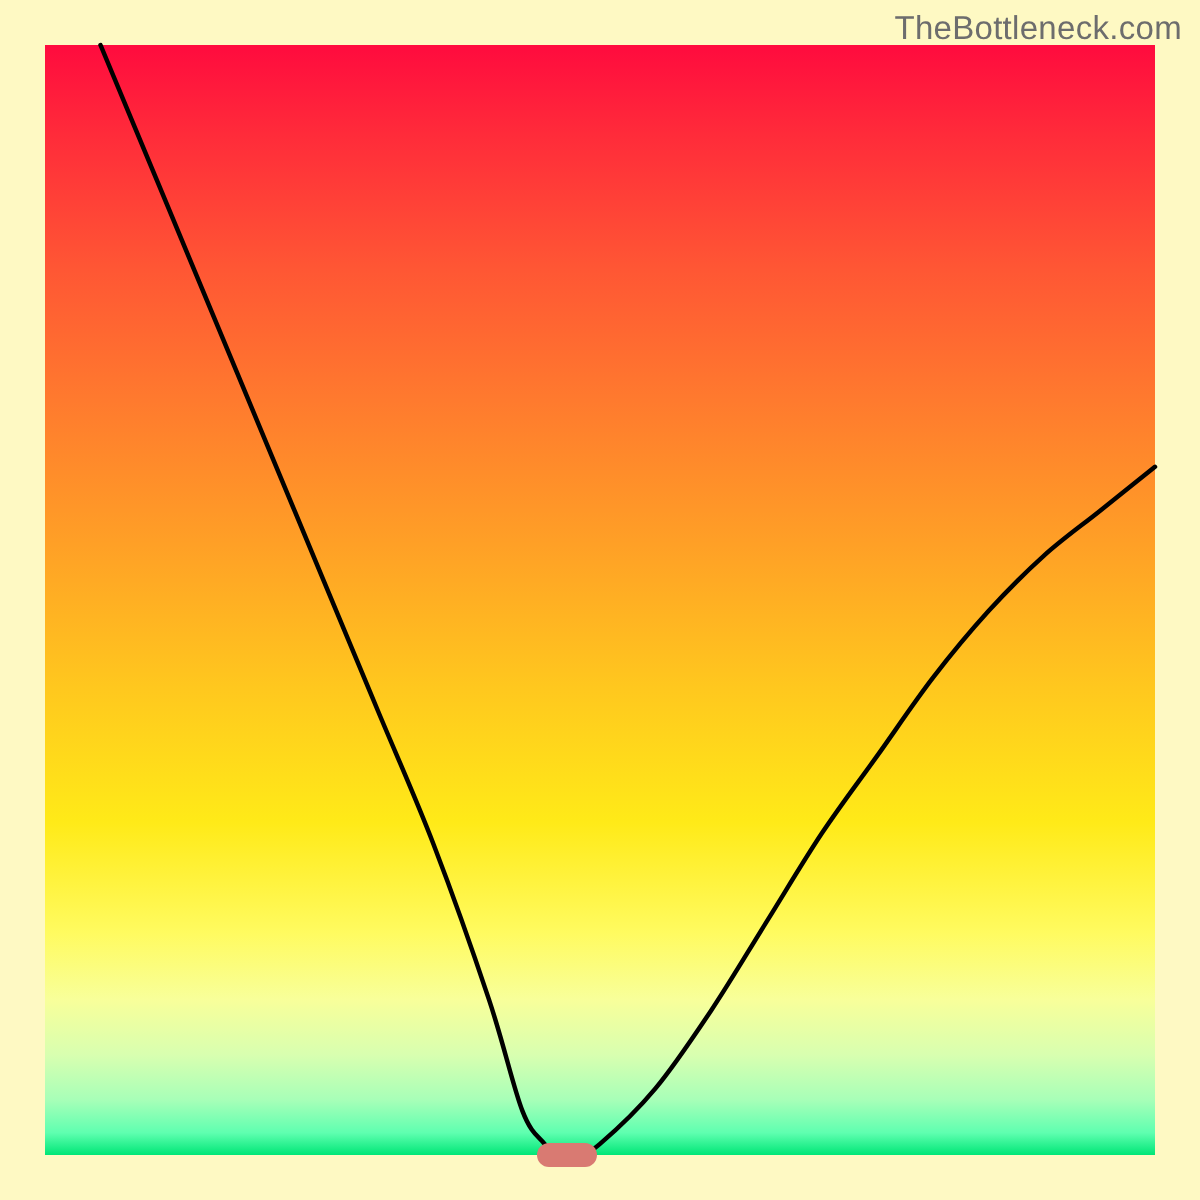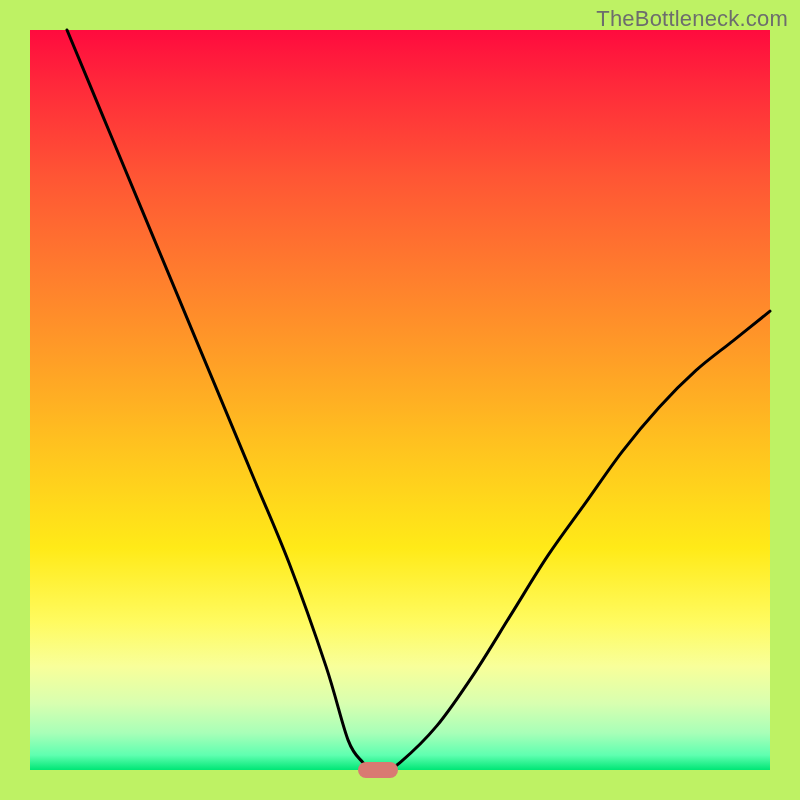--- a/index.html
+++ b/index.html
@@ -8,21 +8,21 @@
     width: 800px;
     height: 800px;
     background: #000;
     overflow: hidden;
     font-family: Arial, Helvetica, sans-serif;
   }
   .frame {
     position: relative;
     width: 800px;
     height: 800px;
-    background: #bef264;
+    background: #fef9c3;
   }
   .plot-area {
     position: absolute;
     left: 30px;
     top: 30px;
     width: 740px;
     height: 740px;
     
     background: linear-gradient(
       to bottom,

